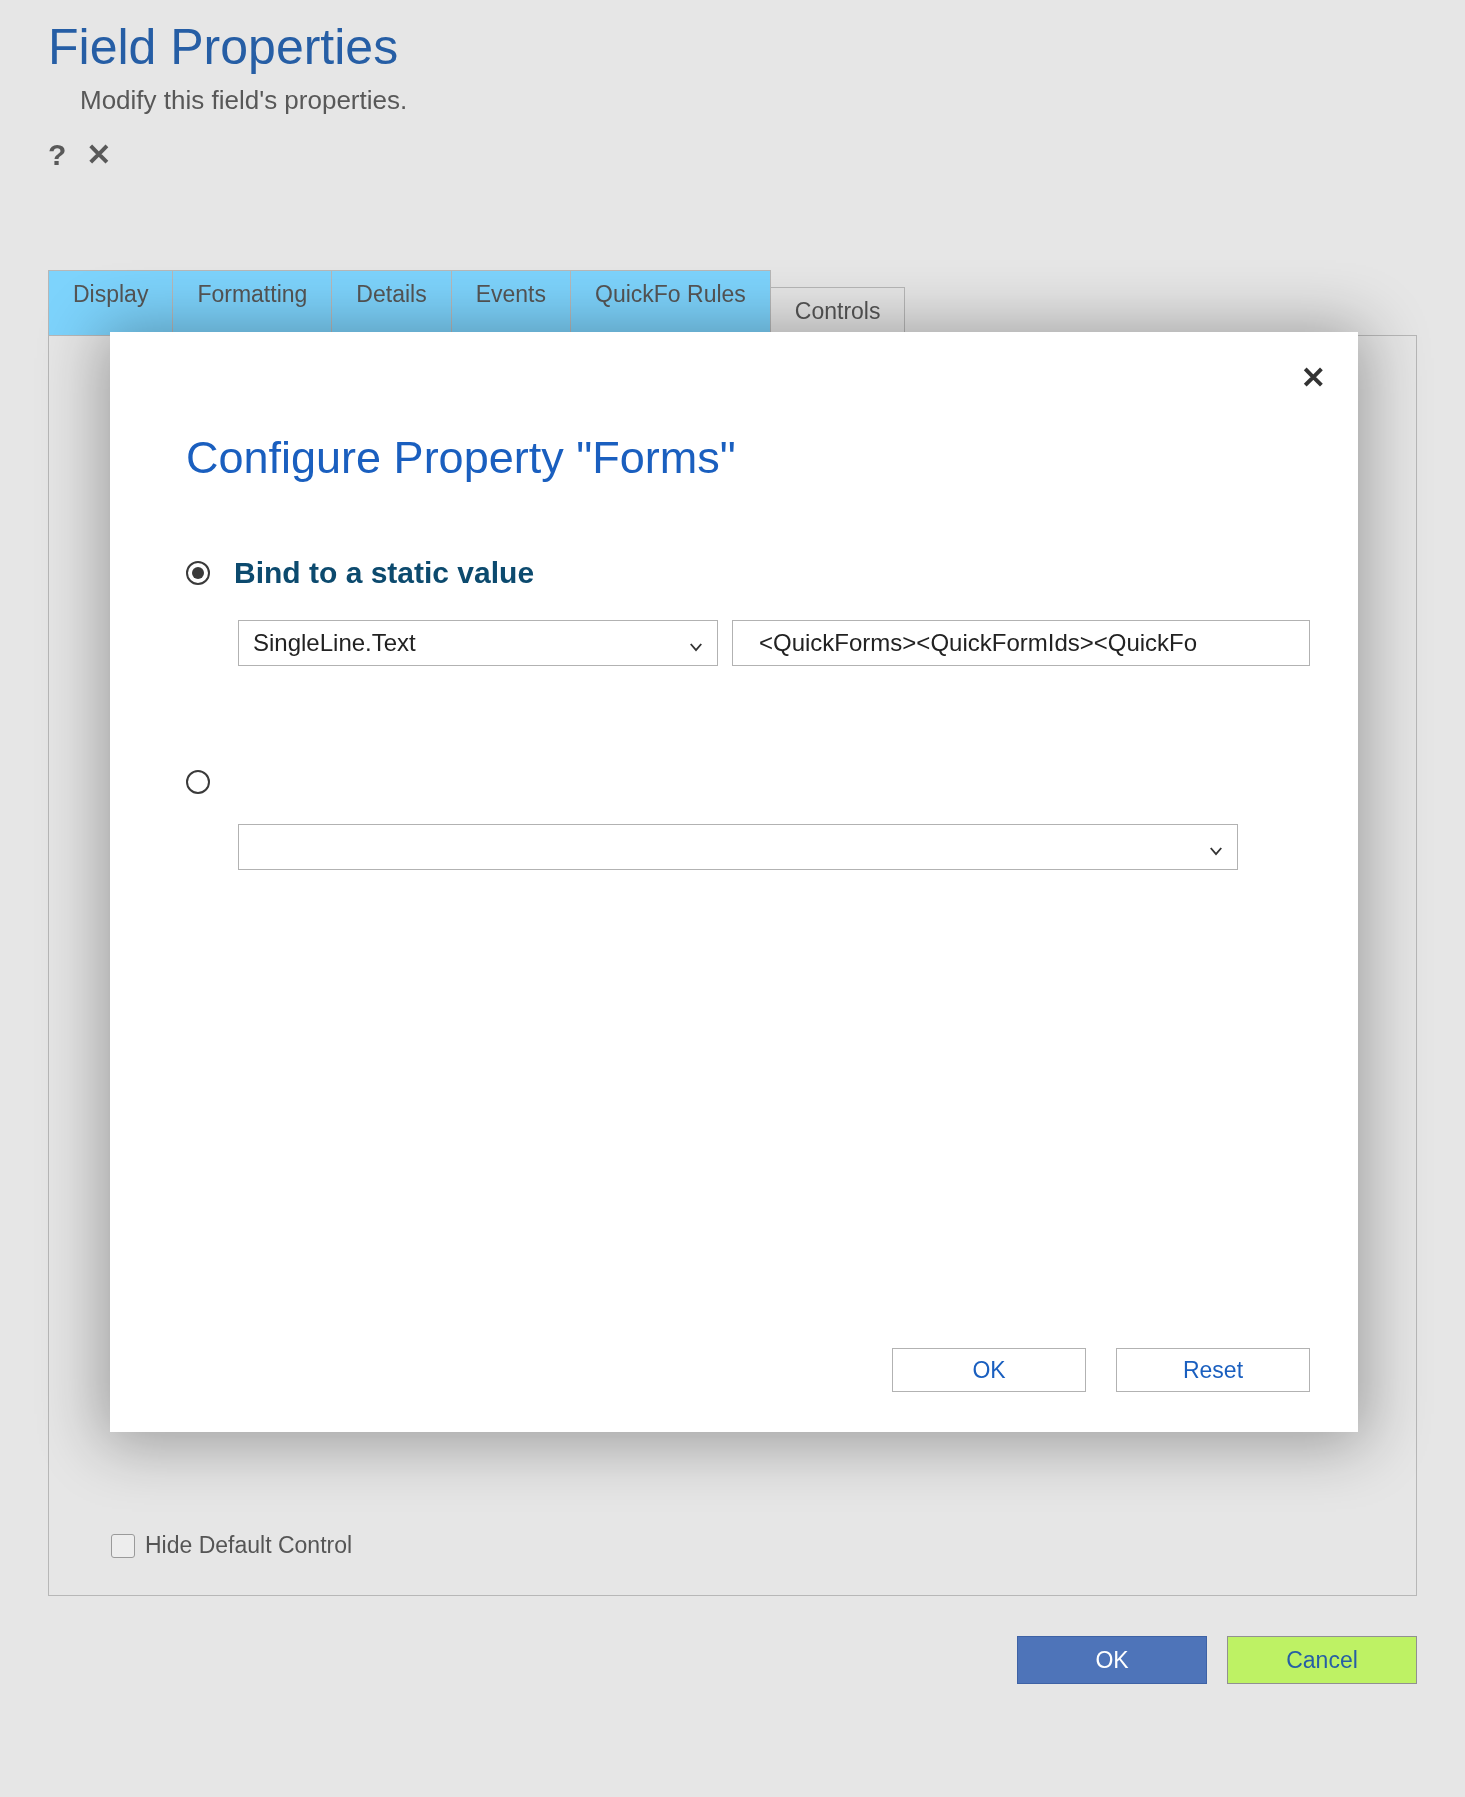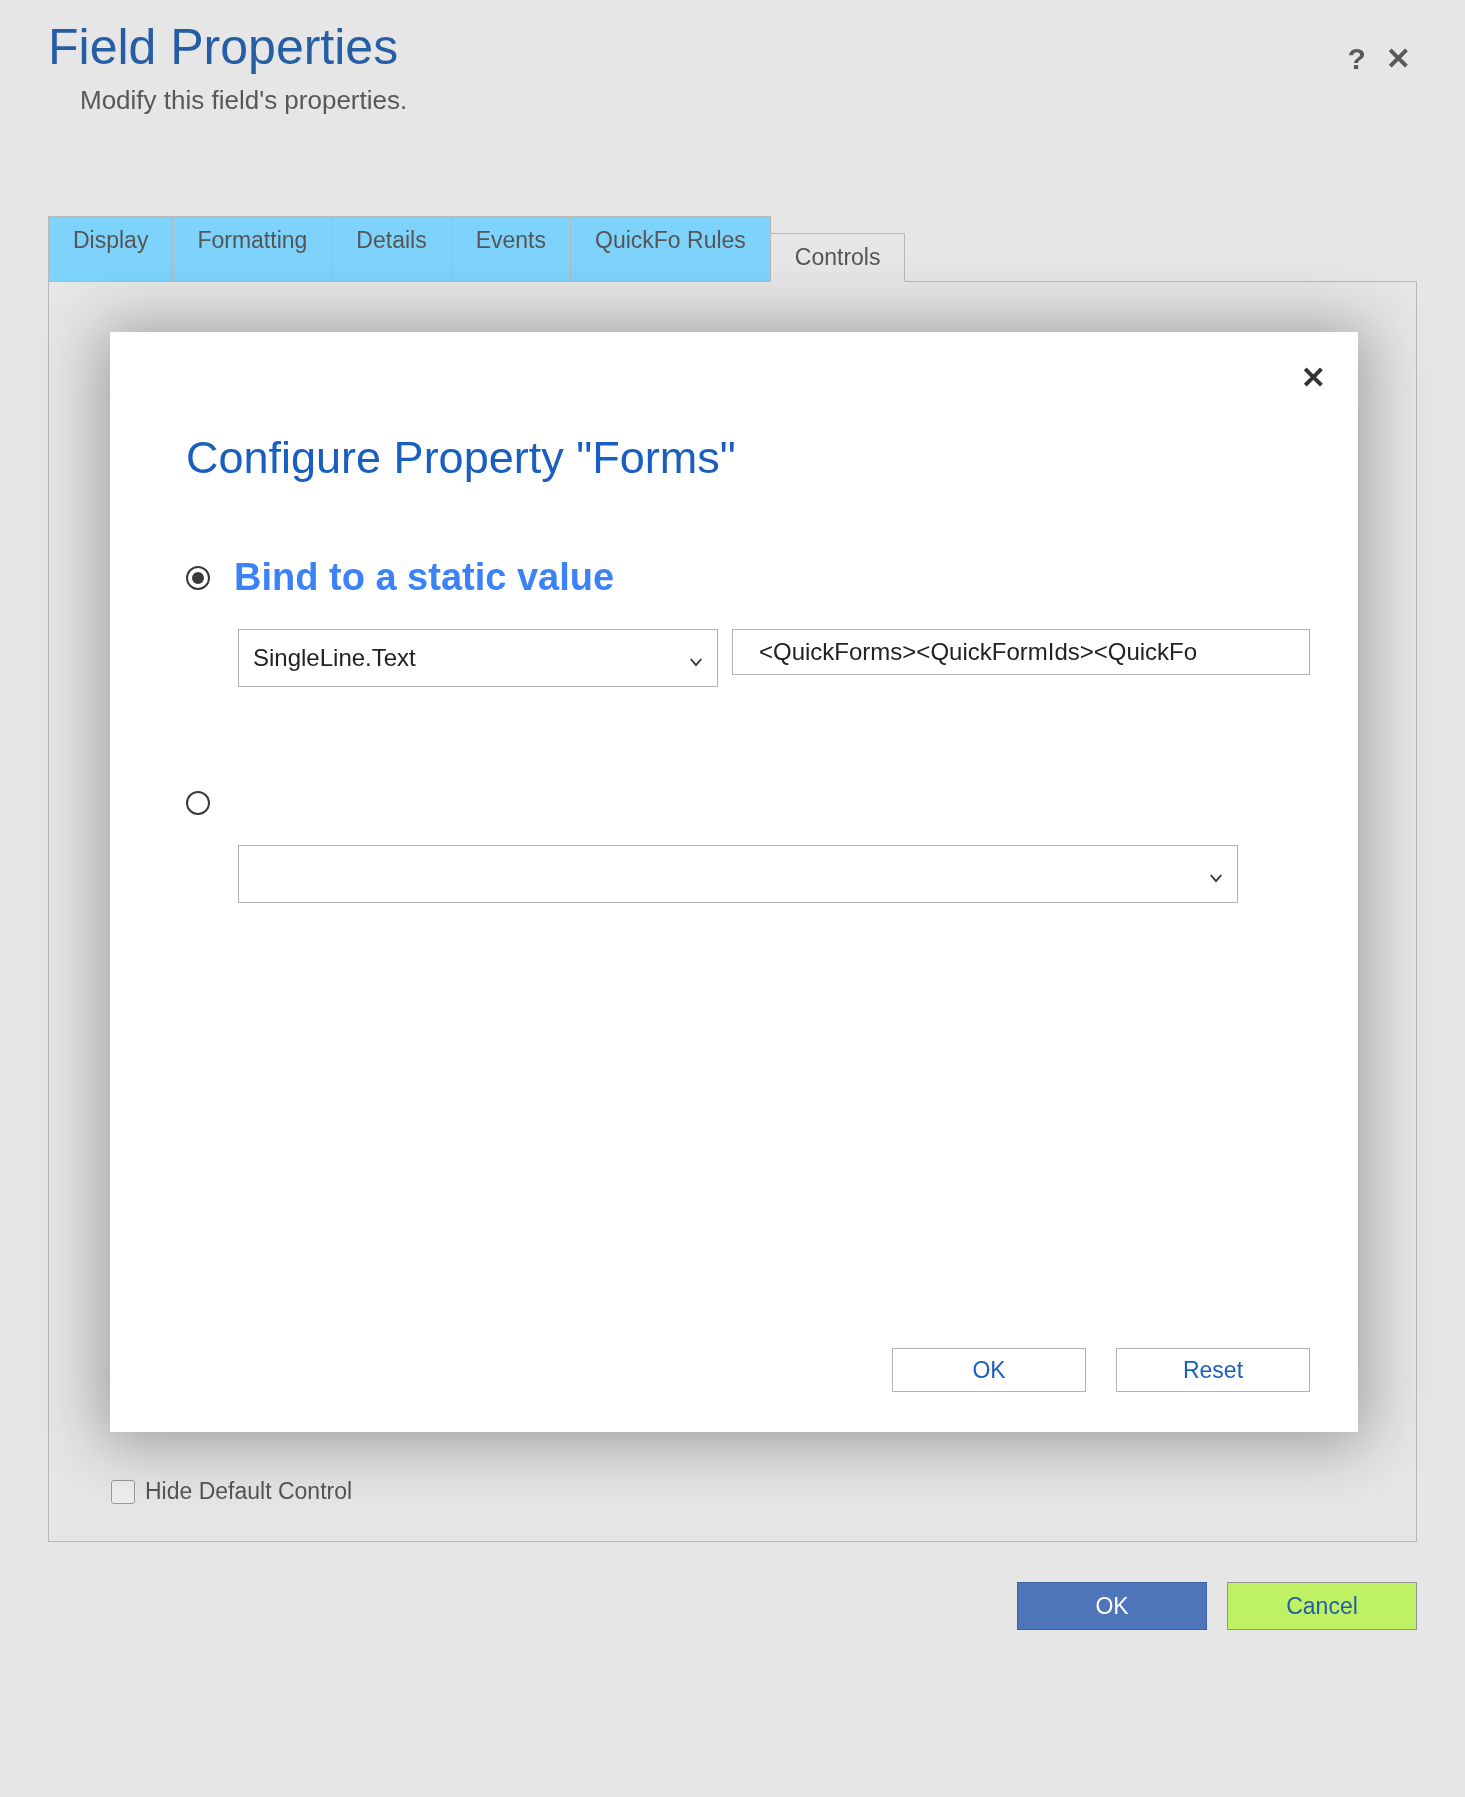--- a/index.html
+++ b/index.html
@@ -17,20 +17,21 @@
     }
     .main-dialog {
       width: 100%;
       height: 100%;
       padding: 20px 48px 0 48px;
     }
     .header-row {
       display: flex;
       align-items: flex-start;
       justify-content: space-between;
+      flex-direction: column;
     }
     .header-left {
       flex: 1;
     }
     .main-title {
       font-size: 50px;
       font-weight: 400;
       color: #265ea5;
       line-height: 1.1;
     }
@@ -182,33 +183,33 @@
       justify-content: center;
       flex-shrink: 0;
     }
     .radio-inner {
       width: 12px;
       height: 12px;
       background: #3a3a3a;
       border-radius: 50%;
     }
     .option-label {
-      font-size: 38px;
+      font-size: 30px;
       font-weight: 700;
-      color: #3b82f6;
+      color: #0c4a6e;
     }
     .option-controls {
       margin-top: 30px;
       margin-left: 52px;
       display: flex;
       gap: 14px;
     }
     .select-box {
       width: 480px;
-      height: 58px;
+      height: 46px;
       border: 1px solid #b2b2b2;
       display: flex;
       align-items: center;
       justify-content: space-between;
       padding: 0 12px 0 14px;
       font-size: 24px;
       color: #222;
       background: #fff;
       cursor: pointer;
     }

